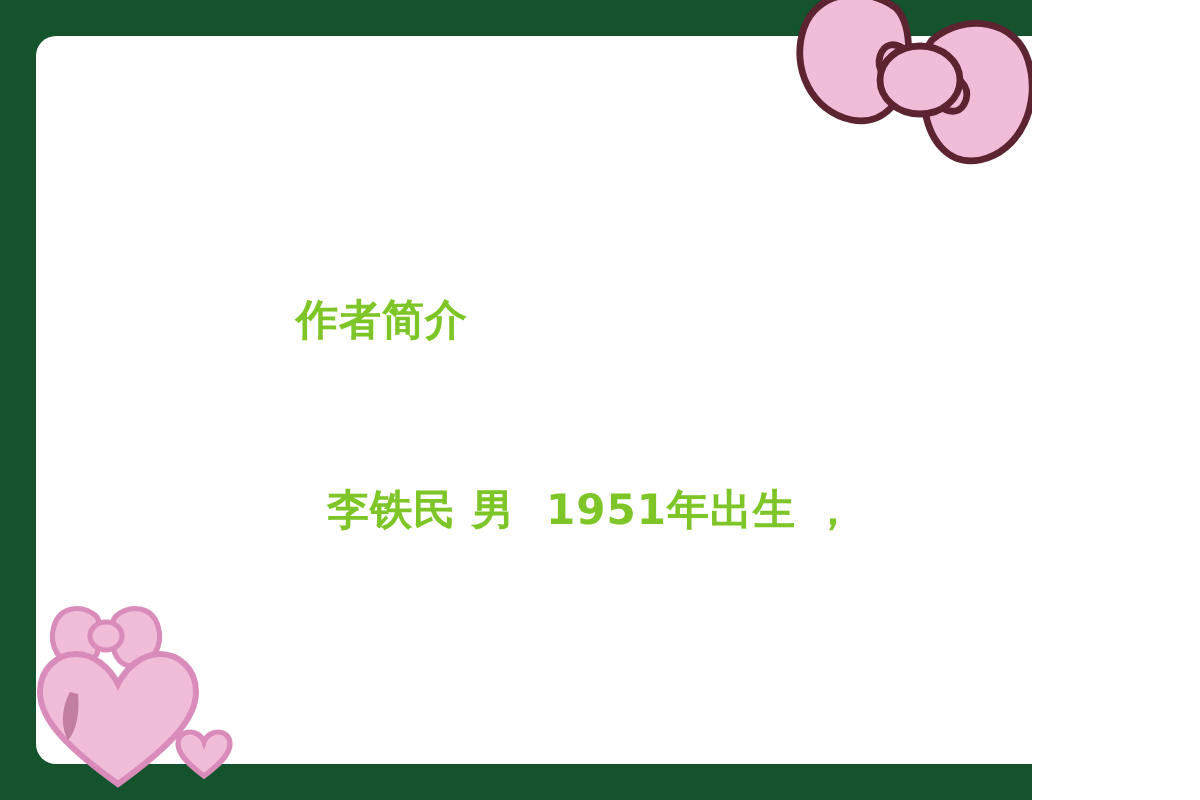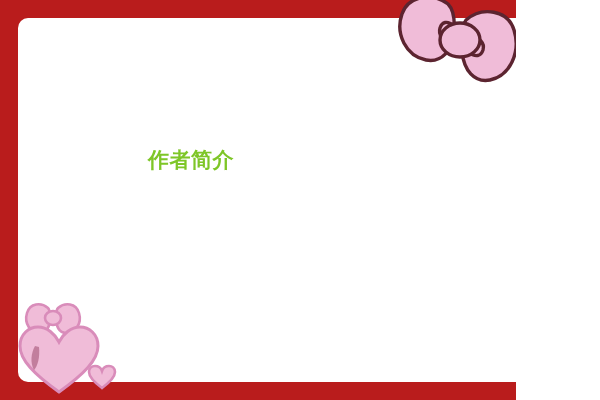--- a/index.html
+++ b/index.html
@@ -10,21 +10,21 @@
     width: 600px;
     height: 400px;
     overflow: hidden;
     font-family: "DejaVu Sans", "Liberation Sans", sans-serif;
   }
 
   #card {
     position: relative;
     width: 516px;
     height: 400px;
-    background: #b91c1c;
+    background: #14532d;
     box-sizing: border-box;
     overflow: hidden;
   }
 
   #inner-panel {
     position: absolute;
     left: 18px;
     top: 18px;
     width: 564px;
     height: 364px;
@@ -73,20 +73,21 @@
 </style>
 </head>
 <body>
 
 <div id="card">
 
   <div id="inner-panel"></div>
 
   <div id="text-block">
     <span class="tline">作者简介</span>
+    <span class="tline">  李铁民 男  1951年出生 ，</span>
     
     
     
     
   </div>
 
   <svg id="bow-top-right" viewBox="0 0 130 104">
     <g fill="#f0bcd8" stroke="#5c2430" stroke-width="3.4" stroke-linejoin="round">
       <path d="M56 14 C 40 2, 16 6, 10 24 C 3 44, 14 66, 34 70 C 50 73, 60 60, 62 44 C 63 32, 62 20, 56 14 Z"></path>
       <path d="M74 30 C 90 16, 116 20, 122 40 C 129 62, 118 86, 98 90 C 82 93, 72 80, 70 62 C 69 48, 69 36, 74 30 Z"></path>

